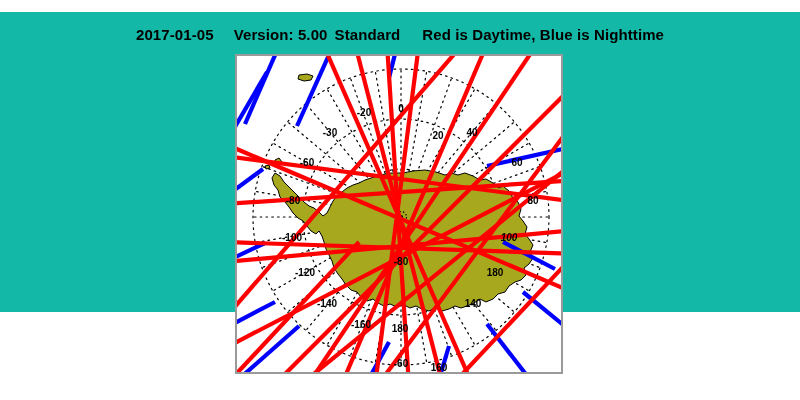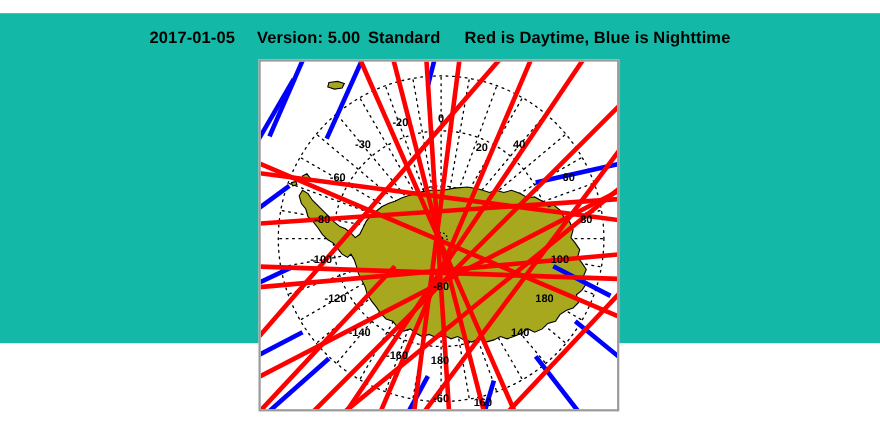--- a/index.html
+++ b/index.html
@@ -191,21 +191,21 @@
         <line x1="214" y1="330" x2="340" y2="196"></line>
         <line x1="-12" y1="330" x2="122" y2="186"></line>
       </g>
     </svg>
 
     <div class="lonlabel" style="left:164px; top:52px;">0</div>
     <div class="lonlabel" style="left:201px; top:56px;margin-top:23px;">20</div>
     <div class="lonlabel" style="left:235px; top:76px;">40</div>
     <div class="lonlabel" style="left:258px; top:106px;margin-left:22px;">60</div>
     <div class="lonlabel" style="left:272px; top:144px;margin-left:24px;">80</div>
-    <div class="lonlabel" style="left:272px; top:181px;">100</div>
+    <div class="lonlabel" style="left:272px; top:181px;font-style:italic;">100</div>
     <div class="lonlabel" style="left:258px; top:216px;">180</div>
     <div class="lonlabel" style="left:236px; top:247px;">140</div>
     <div class="lonlabel" style="left:202px; top:268px;margin-top:43px;">160</div>
     <div class="lonlabel" style="left:163px; top:272px;">180</div>
     <div class="lonlabel" style="left:124px; top:268px;">-160</div>
     <div class="lonlabel" style="left:90px;  top:247px;">-140</div>
     <div class="lonlabel" style="left:68px;  top:216px;">-120</div>
     <div class="lonlabel" style="left:55px;  top:181px;">-100</div>
     <div class="lonlabel" style="left:56px;  top:144px;">-80</div>
     <div class="lonlabel" style="left:70px;  top:106px;">-60</div>

